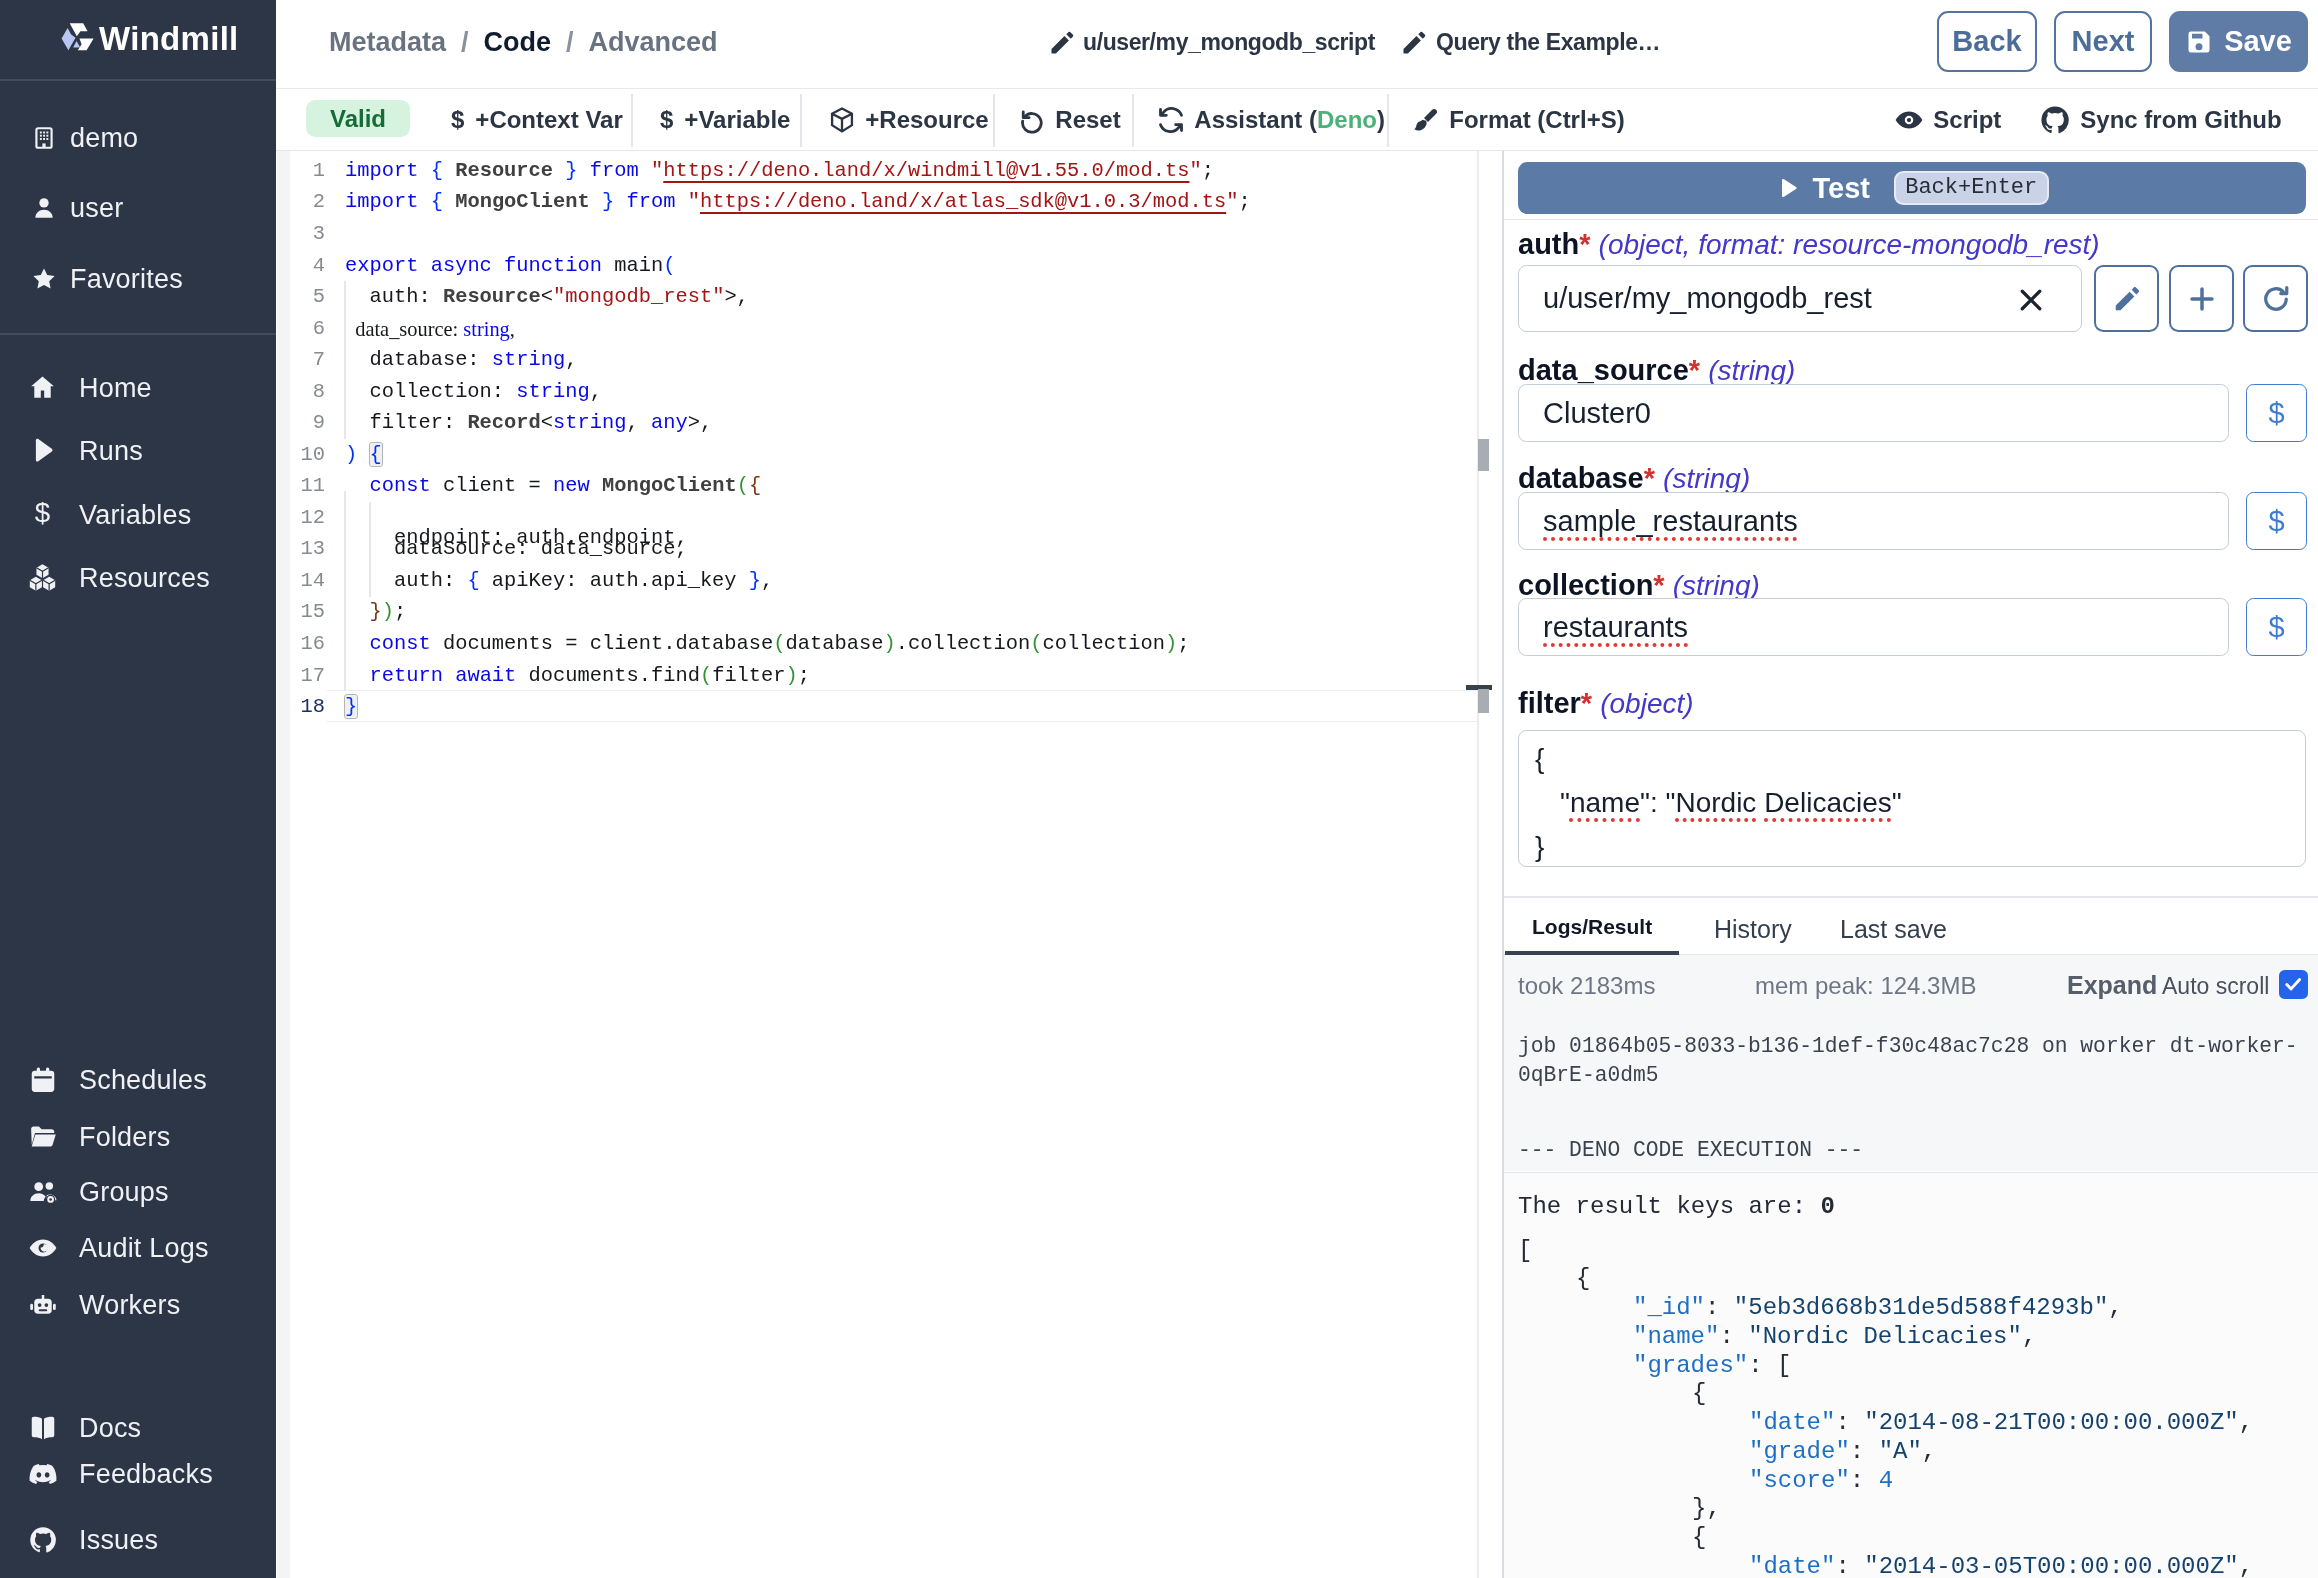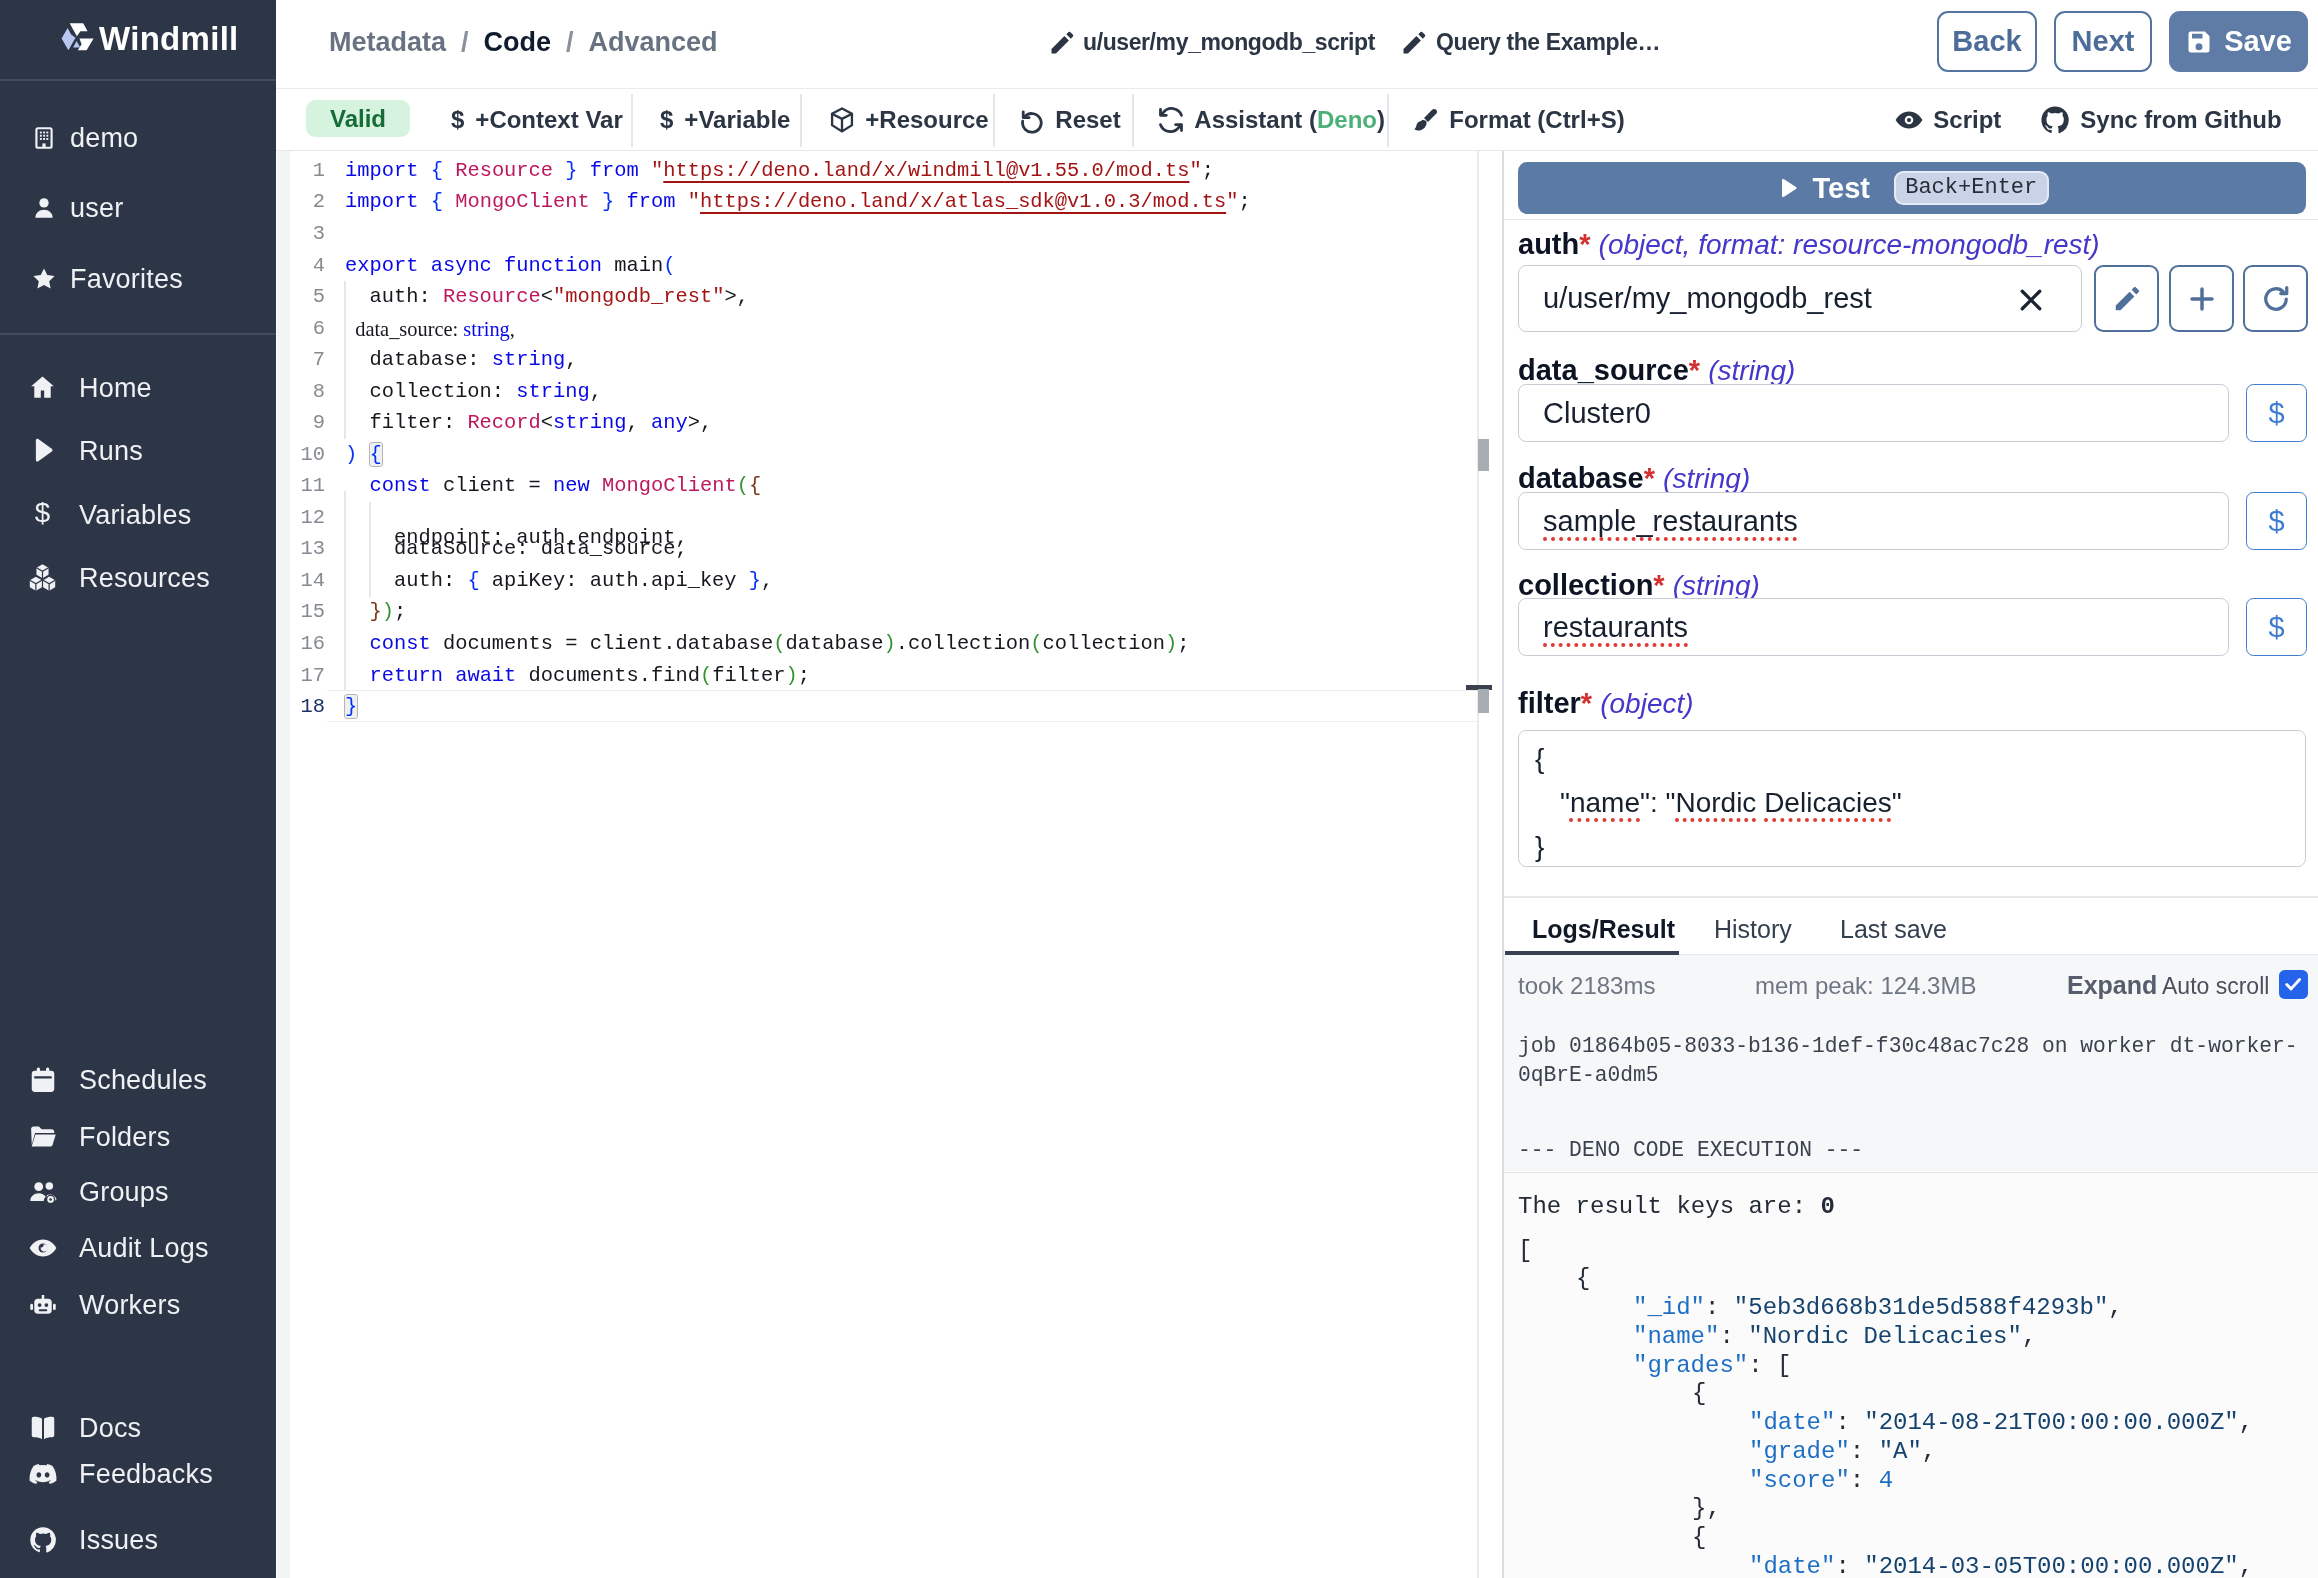--- a/index.html
+++ b/index.html
@@ -12,21 +12,21 @@
 .crumb{color:#697281;font-weight:700;}
 .btn{position:absolute;display:flex;align-items:center;justify-content:center;border-radius:11px;font-weight:700;font-size:29px;}
 .obtn{border:2.8px solid #54749f;color:#4d6d99;background:#fff;}
 
 .titem{position:absolute;top:89px;height:62px;display:flex;align-items:center;color:#2b3544;font-weight:700;font-size:24px;}
 .tsep{position:absolute;top:94px;height:53px;width:1.9px;background:#e3e6ea;}
 
 .cl{position:absolute;left:345px;height:32px;line-height:32px;font-family:"Liberation Mono",monospace;font-size:20.4px;color:#16181d;white-space:pre;}
 .ln{position:absolute;width:58px;text-align:right;height:32px;line-height:32px;font-family:"Liberation Mono",monospace;font-size:20.4px;color:#868b92;}
 .k{color:#0909e8;}
-.ty{color:#be185d;}
+.ty{color:#404040;font-weight:bold;}
 .st{color:#a31515;}
 .lk{color:#a31515;text-decoration:underline;text-decoration-thickness:1.9px;text-underline-offset:4.6px;}
 .b1{color:#0431fa;}
 .b2{color:#319331;}
 .b3{color:#7b3814;}
 .mbox{outline:1.9px solid #b5b5b5;background:#eef0f2;border-radius:1.9px;}
 
 .lbl{position:absolute;font-size:29px;color:#0c1322;font-weight:700;}
 .lbl .ast{color:#d33030;}
 .lbl .typ{color:#4338ca;font-weight:400;font-style:italic;font-size:28px;}
@@ -343,21 +343,21 @@
 <div class="sq" style="left:2246px;top:492px;width:61px;height:58px;">$</div>
 <div class="lbl" style="left:1518px;top:569px;">collection<span class="ast">*</span>&nbsp;<span class="typ">(string)</span></div>
 <div class="inp" style="left:1518px;top:598px;width:711px;height:58px;padding-left:24px;">
       <span class="rdot">restaurants</span>
     </div>
 <div class="sq" style="left:2246px;top:598px;width:61px;height:58px;">$</div>
 <div class="lbl" style="left:1518px;top:687px;">filter<span class="ast">*</span>&nbsp;<span class="typ">(object)</span></div>
 <div class="abs" style="left:1518px;top:730px;width:788px;height:137px;background:#fff;border:1.9px solid #c6ccd4;border-radius:8.3px;font-size:28px;color:#16202e;line-height:44px;padding:5.6px 0 0 16px;">{<br><span style="margin-left:25px;">"<span class="rdot">name</span>": "<span class="rdot">Nordic</span> <span class="rdot">Delicacies</span>"</span><br>}</div>
 <div class="abs" style="left:1504px;top:896px;width:815px;height:1.9px;background:#e5e7eb;"></div>
 <div class="abs" style="left:1504px;top:954px;width:815px;height:1.9px;background:#e5e7eb;"></div>
-<div class="abs" style="left:1532px;top:915px;font-size:25px;font-weight:600;color:#101826;">Logs/Result</div>
+<div class="abs" style="left:1532px;top:915px;font-size:21px;font-weight:600;color:#101826;">Logs/Result</div>
 <div class="abs" style="left:1505px;top:951px;width:174px;height:4.6px;background:#384252;"></div>
 <div class="abs" style="left:1714px;top:915px;font-size:25px;font-weight:500;color:#333e4e;">History</div>
 <div class="abs" style="left:1840px;top:915px;font-size:25px;font-weight:500;color:#333e4e;">Last save</div>
 <div class="abs" style="left:1504px;top:955px;width:815px;height:216px;background:#f6f7f9;"></div>
 <div class="abs" style="left:1518px;top:972px;font-size:24px;color:#6f7683;">took 2183ms</div>
 <div class="abs" style="left:1755px;top:972px;font-size:24px;color:#6f7683;">mem peak: 124.3MB</div>
 <div class="abs" style="left:2067px;top:971px;font-size:25px;font-weight:700;color:#565e6b;">Expand</div>
 <div class="abs" style="left:2162px;top:973px;font-size:23px;color:#49505c;">Auto scroll</div>
 <div class="abs" style="left:2279px;top:970px;width:29px;height:29px;background:#2563eb;border-radius:5.6px;display:flex;align-items:center;justify-content:center;">
 <svg width="20.4" height="20.4" viewBox="0 0 24 24">

